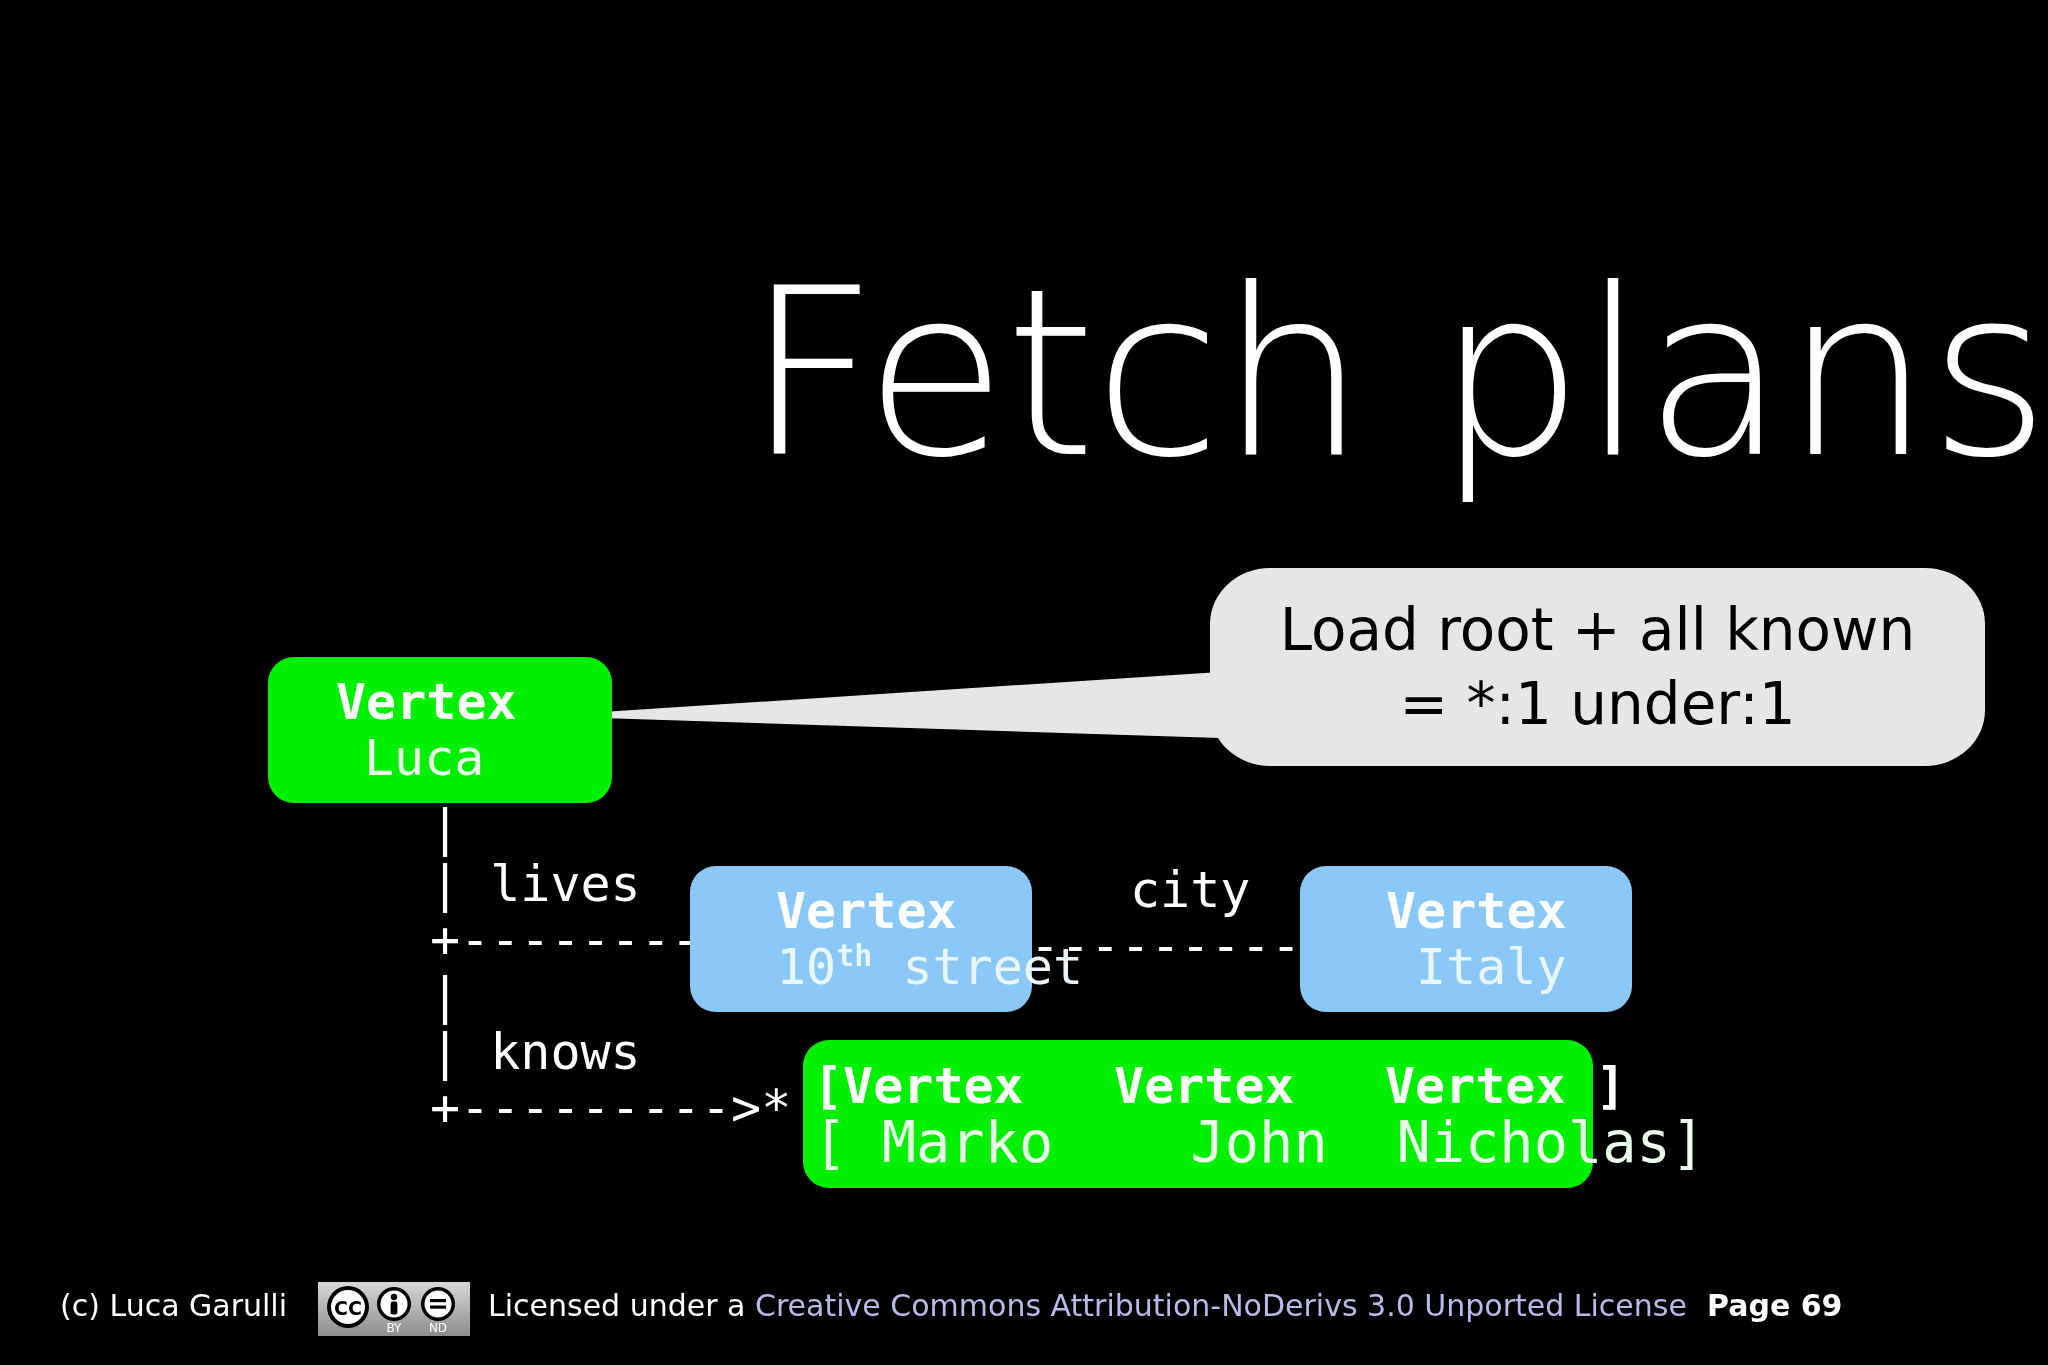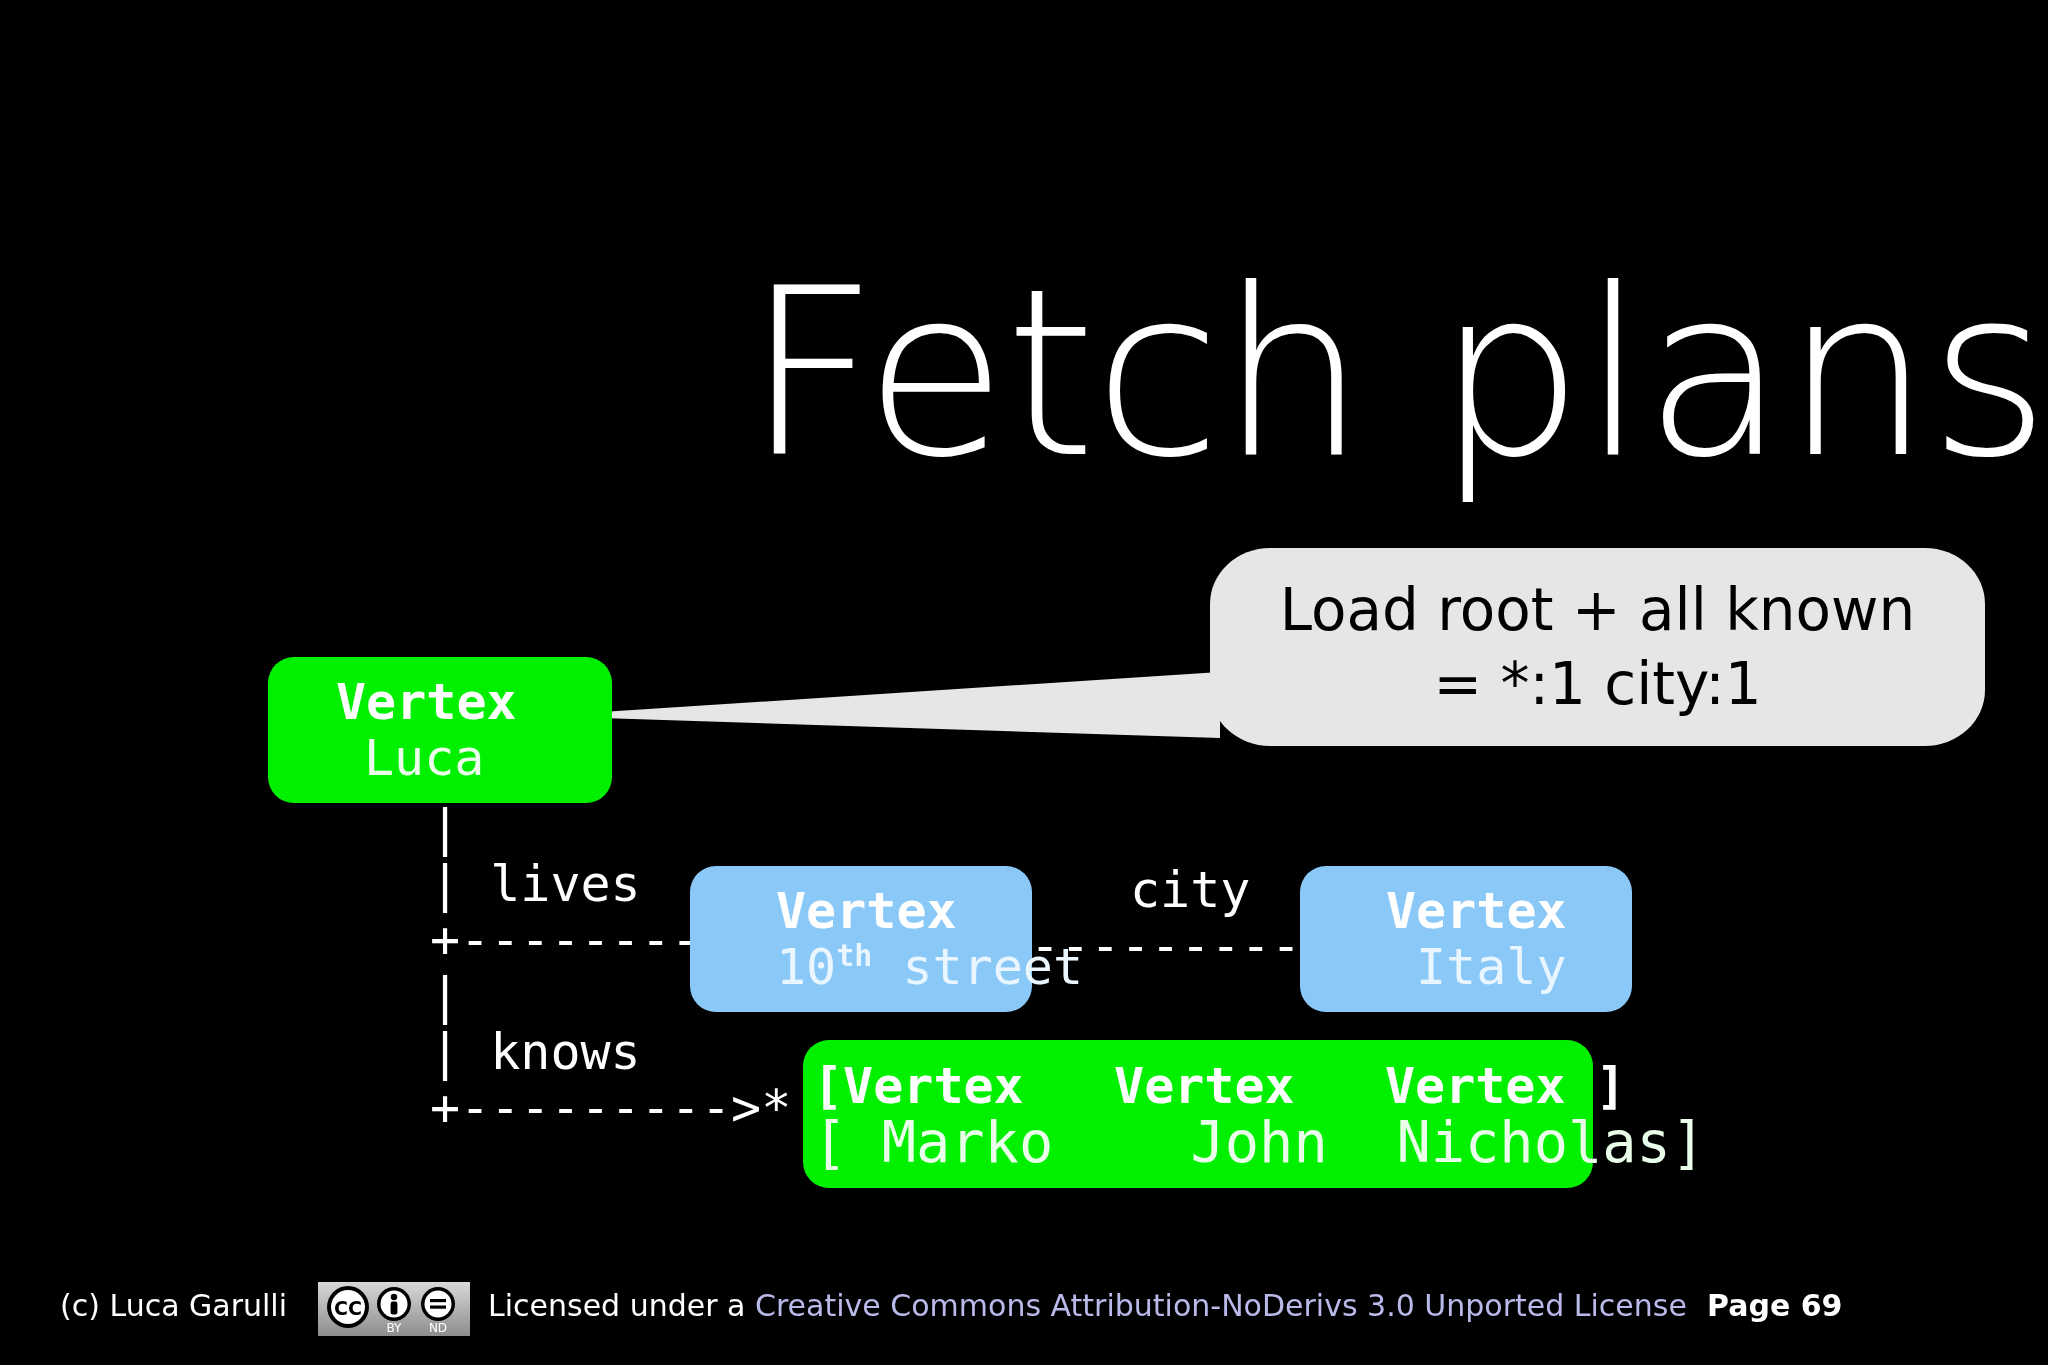--- a/index.html
+++ b/index.html
@@ -171,21 +171,21 @@
   }
   #ascii-label-city {
     left: 1130px;
     top: 862px;
   }
 
   
   #callout {
     position: absolute;
     left: 1210px;
-    top: 548px;
+    top: 568px;
     width: 775px;
     height: 198px;
     background: #e6e6e6;
     border-radius: 60px / 56px;
     display: flex;
     flex-direction: column;
     align-items: center;
     justify-content: center;
   }
   #callout .ctext {
@@ -259,21 +259,21 @@
 <div id="slide">
 
   <div id="title">Fetch plans</div>
 
   <svg id="callout-tail" viewBox="0 0 680 66" preserveAspectRatio="none">
     <polygon points="0,44 680,0 680,66" fill="#e6e6e6"></polygon>
   </svg>
 
   <div id="callout">
     <div class="ctext">Load root + all known</div>
-    <div class="ctext">= *:1 city:1</div>
+    <div class="ctext">= *:1 under:1</div>
   </div>
 
   <div id="diagram">
 
     <div class="ascii" id="ascii-tree">|
 | lives
 +---------&gt;
 |
 | knows
 +---------&gt;*</div>

